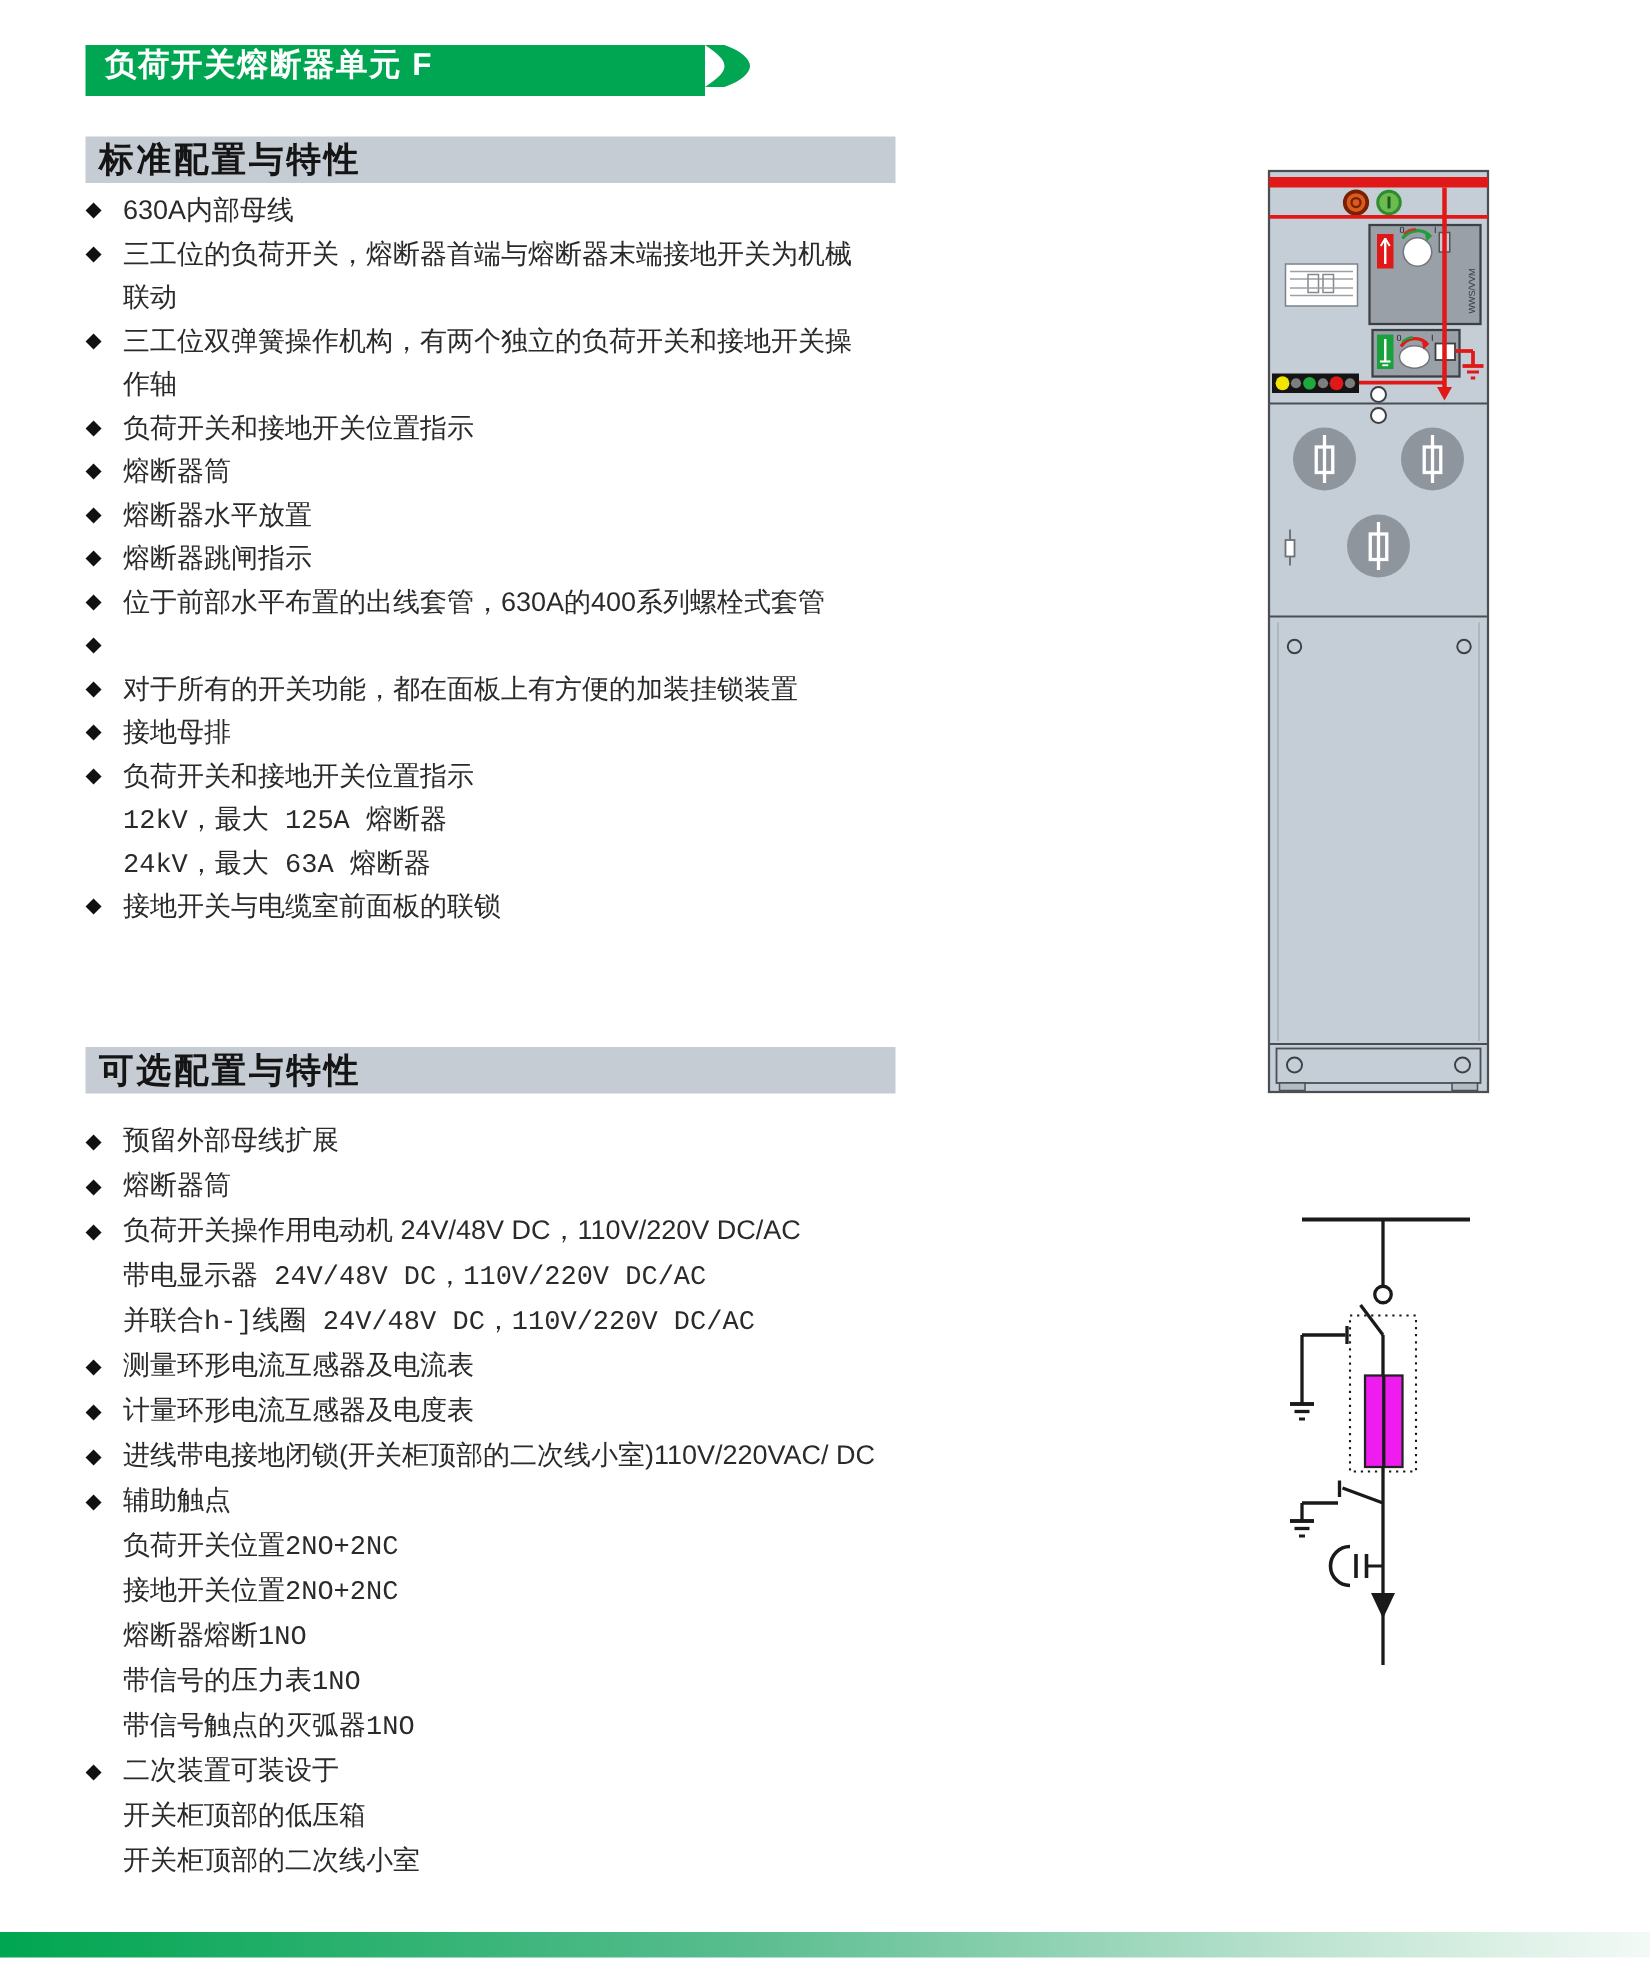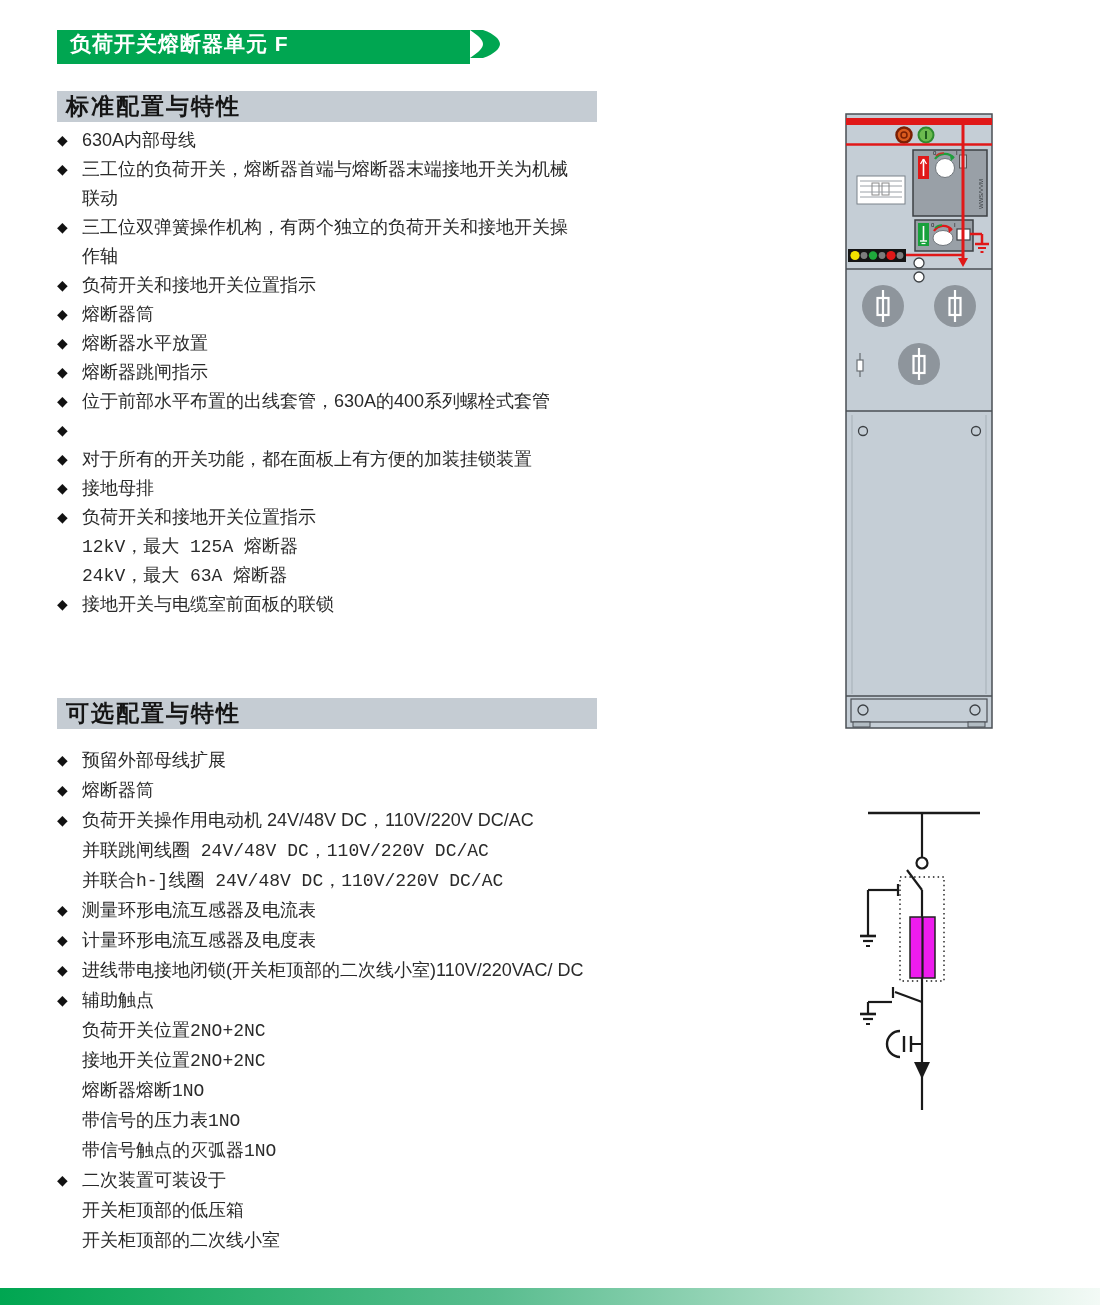--- a/index.html
+++ b/index.html
@@ -127,21 +127,21 @@
     </div>
     <div class="li">
       <span class="blt">◆</span>
       <span class="txt">熔断器筒</span>
     </div>
     <div class="li">
       <span class="blt">◆</span>
       <span class="txt">负荷开关操作用电动机 24V/48V DC，110V/220V DC/AC</span>
     </div>
     <div class="li cont">
-      <span class="txt">并联跳闸线圈 24V/48V DC，110V/220V DC/AC</span>
+      <span class="txt">带电显示器 24V/48V DC，110V/220V DC/AC</span>
     </div>
     <div class="li cont">
       <span class="txt">并联合h-]线圈 24V/48V DC，110V/220V DC/AC</span>
     </div>
     <div class="li">
       <span class="blt">◆</span>
       <span class="txt">测量环形电流互感器及电流表</span>
     </div>
     <div class="li">
       <span class="blt">◆</span>

